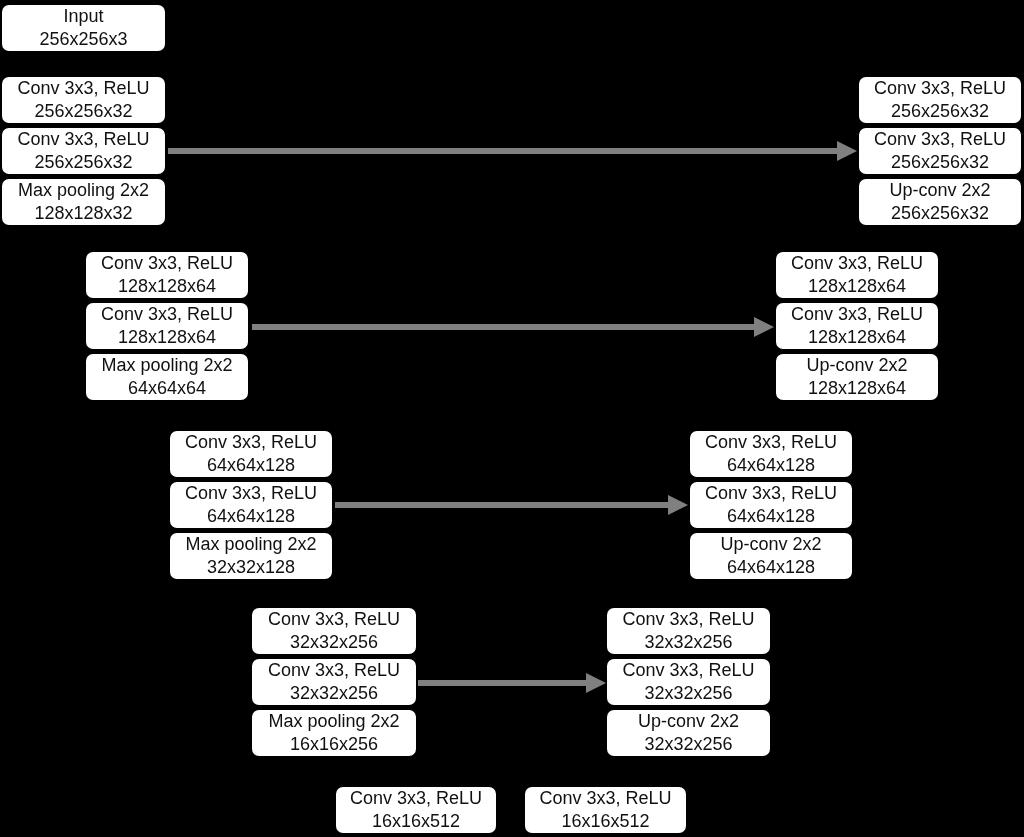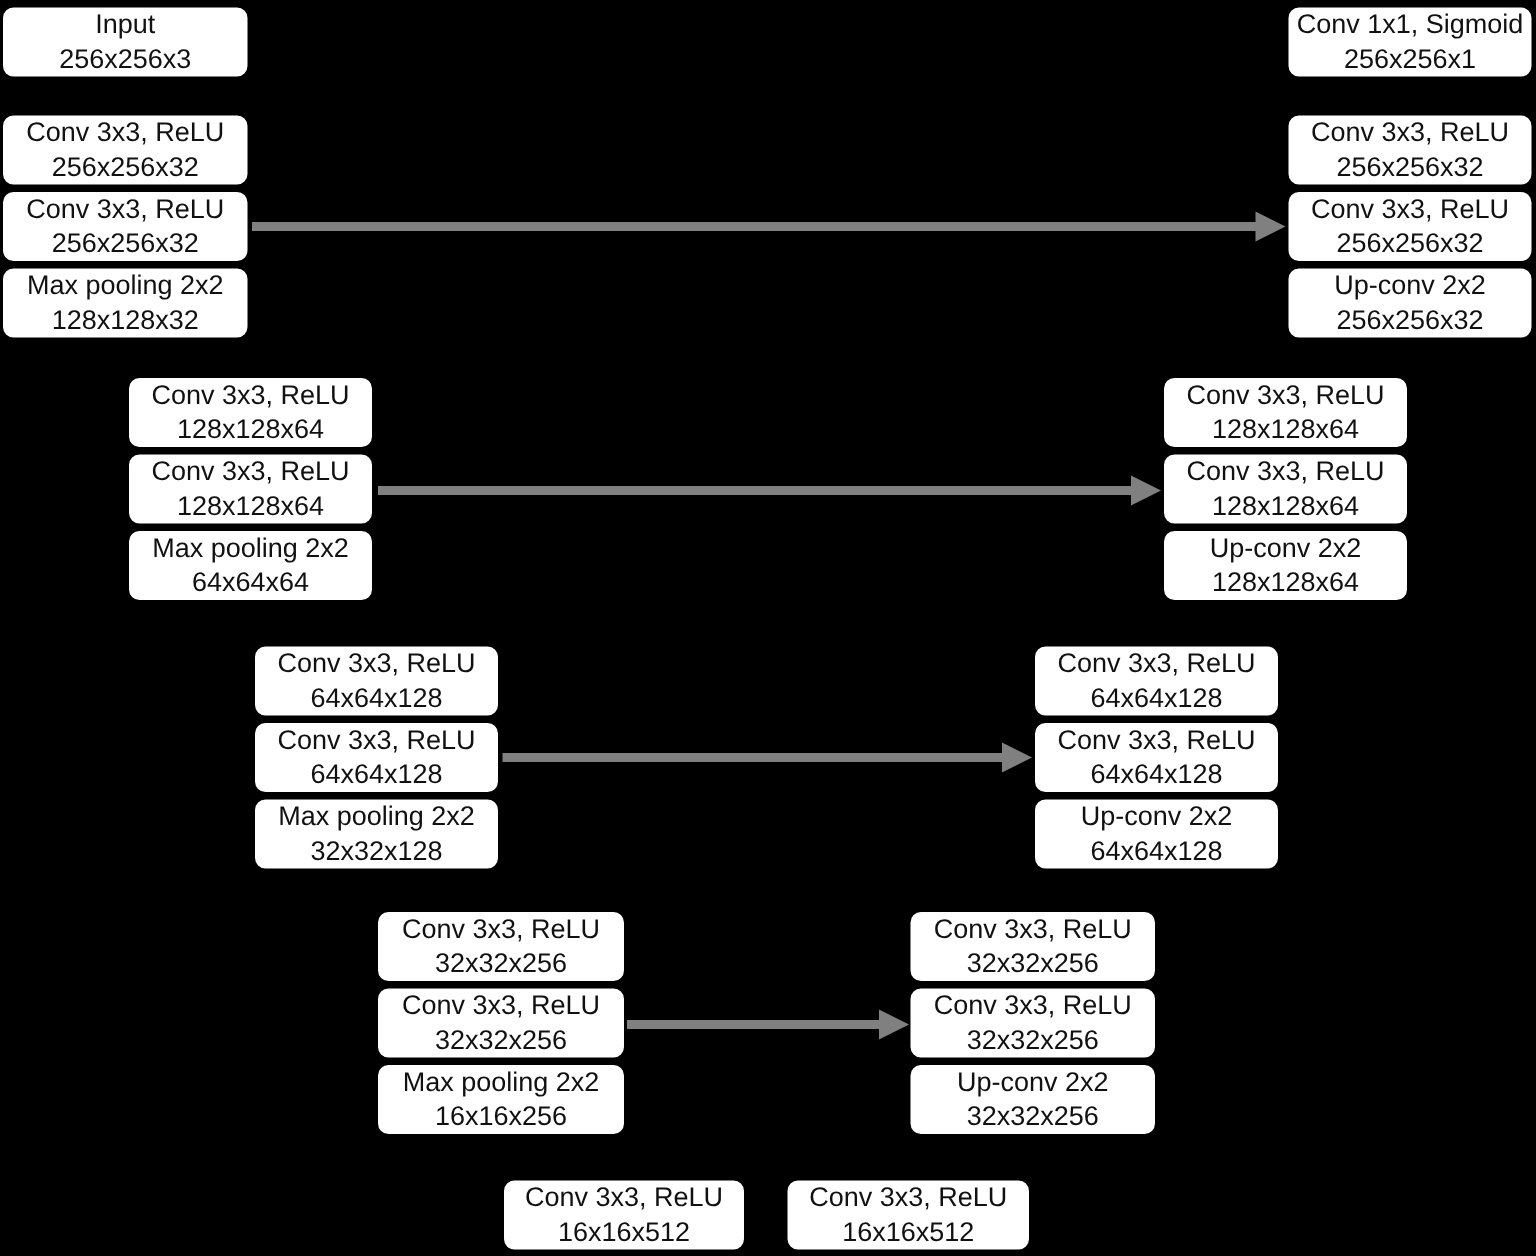--- a/index.html
+++ b/index.html
@@ -58,24 +58,20 @@
 </head>
 <body>
 
 <div class="canvas">
 
   <div class="box" style="left:0px;top:3px;width:167px;">
     <div>Input</div>
     <div>256x256x3</div>
   </div>
 
-  <div class="box" style="left:857px;top:3px;">
-    <div>Conv 1x1, Sigmoid</div>
-    <div>256x256x1</div>
-  </div>
 
   <div class="box" style="left:0px;top:75px;width:167px;">
     <div>Conv 3x3, ReLU</div>
     <div>256x256x32</div>
   </div>
   <div class="box" style="left:0px;top:126px;width:167px;">
     <div>Conv 3x3, ReLU</div>
     <div>256x256x32</div>
   </div>
   <div class="box" style="left:0px;top:177px;width:167px;">

